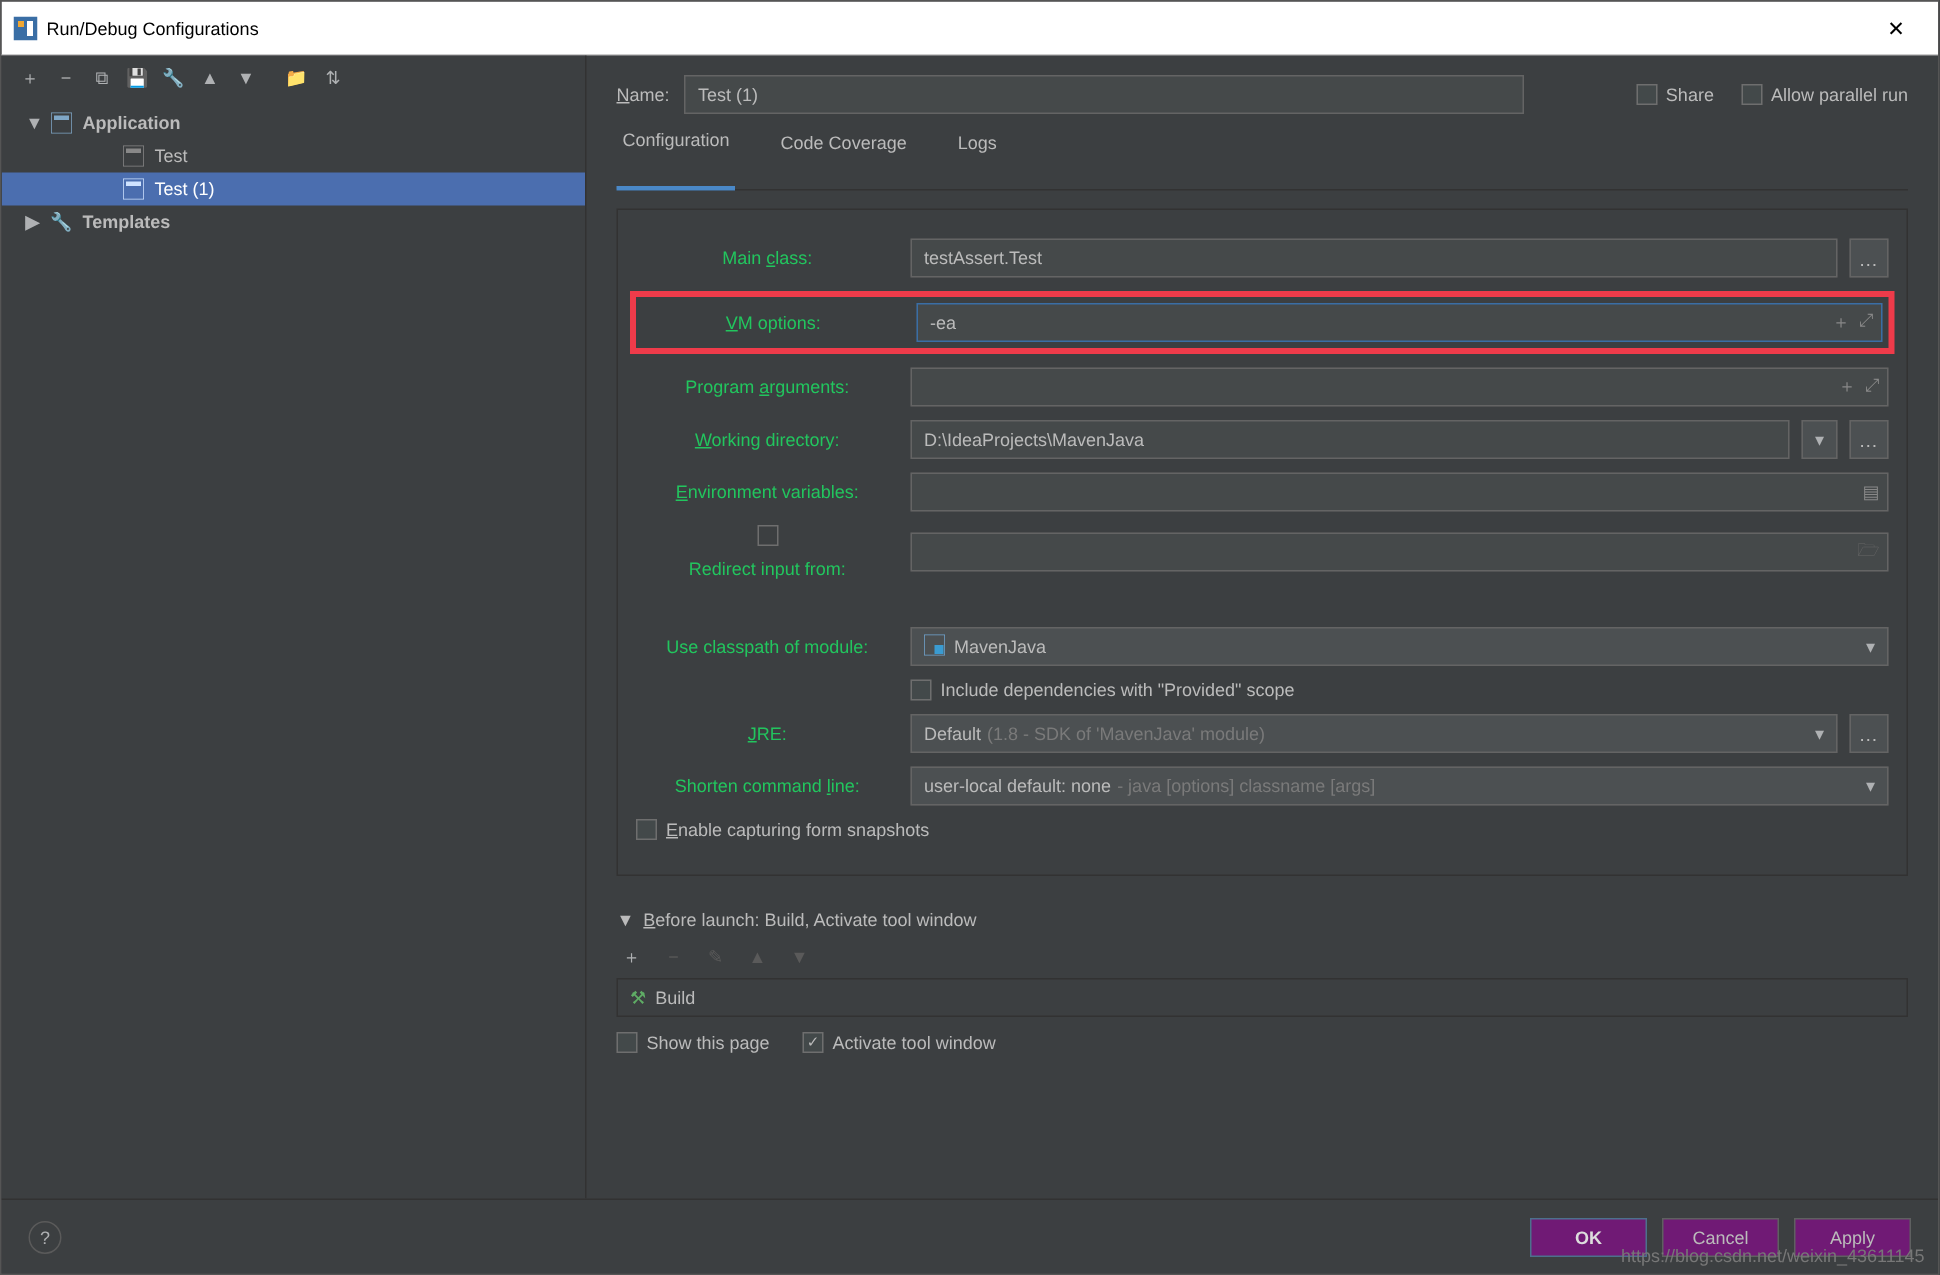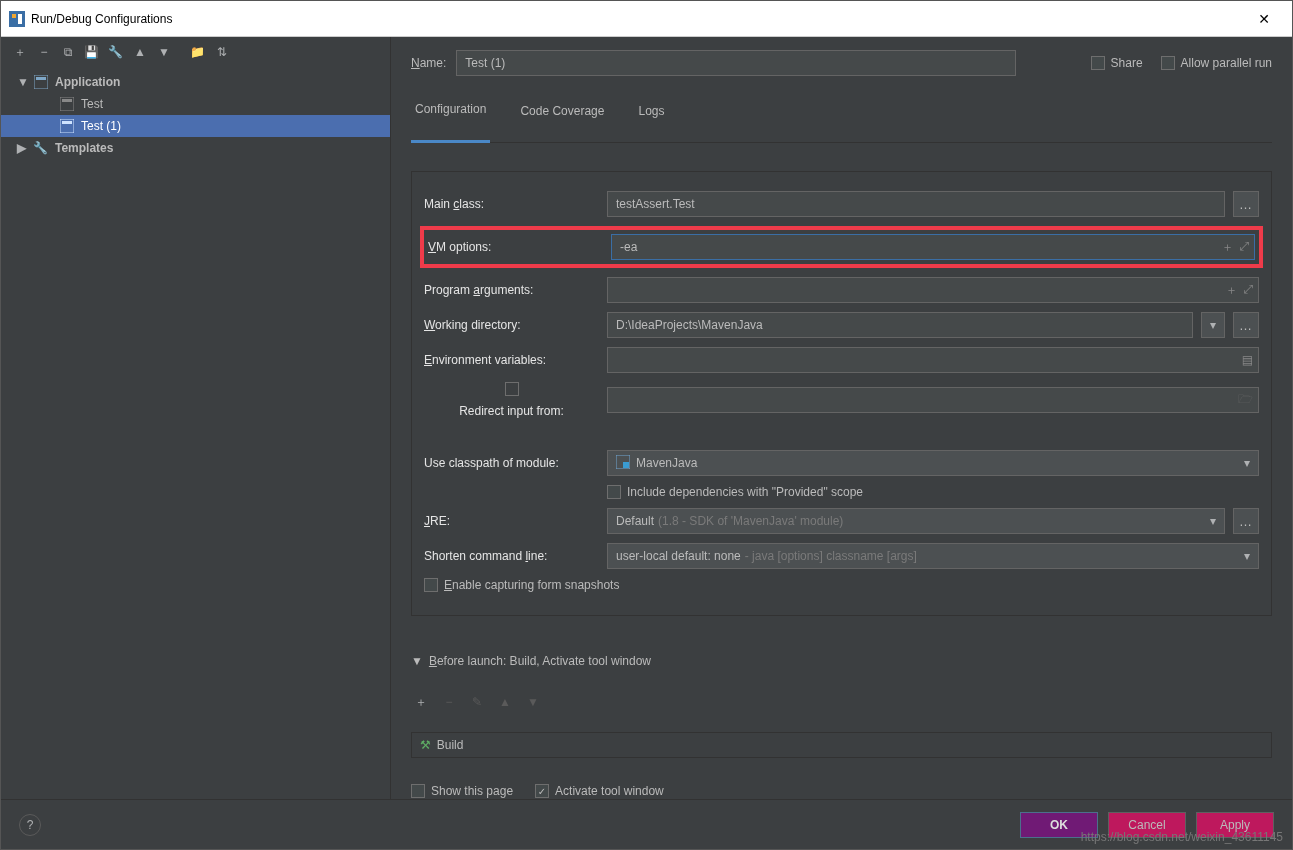--- a/index.html
+++ b/index.html
@@ -10,40 +10,40 @@
   .titlebar .close { width: 40px; text-align: center; font-size: 14px; cursor: pointer; }
   .dialog-body { flex: 1; display: flex; flex-direction: column; background: #3c3f41; }
   .content-row { flex: 1; display: flex; overflow: hidden; }
   .sidebar { width: 390px; background: #3c3f41; display: flex; flex-direction: column; border-right: 1px solid #323232; }
   .toolbar { height: 30px; display: flex; align-items: center; gap: 2px; padding: 0 8px; }
   .toolbar .tb-btn { width: 22px; height: 22px; display: flex; align-items: center; justify-content: center; color: #afb1b3; cursor: pointer; border-radius: 3px; }
   .toolbar .sep { width: 8px; }
   .tree { flex: 1; overflow: auto; padding-top: 4px; }
   .tree-item { height: 22px; display: flex; align-items: center; padding-left: 10px; gap: 6px; cursor: pointer; }
   .tree-item.lvl1 { padding-left: 16px; font-weight: 600; color: #bbb; }
-  .tree-item.lvl2 { padding-left: 58px; }
+  .tree-item.lvl2 { padding-left: 80px; }
   .tree-item.selected { background: #4b6eaf; color: #fff; }
   .tree-item .arrow { width: 10px; color: #afb1b3; }
   .tree-item .ticon { width: 16px; height: 16px; display: flex; align-items: center; justify-content: center; }
-  .main { flex: 1; display: flex; flex-direction: column; padding: 0 20px 0 20px; overflow: auto; gap: 16px; }
+  .main { flex: 1; display: flex; flex-direction: column; padding: 0 20px 0 20px; overflow: auto; }
   .name-row { display: flex; align-items: center; height: 40px; gap: 10px; margin-top: 6px; }
   .name-row label { color: #bbb; }
   .name-row input.name-input { width: 560px; }
   .name-row .spacer { flex: 1; }
   .checkboxes-right { display: flex; gap: 18px; align-items: center; }
   input[type=text], .textish {
     background: #45494a; border: 1px solid #646464; color: #bbb; height: 26px;
     padding: 0 8px; font-size: 12px; outline: none;
   }
   .tabs { display: flex; gap: 26px; border-bottom: 1px solid #323232; margin-top: 10px; height: 34px; align-items: flex-end; }
   .tab { padding: 0 4px 24px 4px; cursor: pointer; color: #bbb; }
   .tab.active { color: #bbb; border-bottom: 3px solid #4a88c7; margin-bottom: -1px; }
   .config-panel { border: 1px solid #323232; margin-top: 12px; padding: 10px 12px 14px 12px; }
   .form-row { display: flex; align-items: center; margin: 9px 0; gap: 8px; }
-  .form-row .lab { width: 175px; color: #e5e5e5; }
+  .form-row .lab { width: 175px; color: #22c55e; text-align: center; }
   .form-row .fieldwrap { flex: 1; display: flex; align-items: center; gap: 8px; position: relative; }
   .form-row .fieldwrap input[type=text], .form-row .fieldwrap .combo { flex: 1; }
   .browse-btn { width: 26px; height: 26px; background: #4c5052; border: 1px solid #646464; color: #bbb; display: flex; align-items: center; justify-content: center; cursor: pointer; font-size: 13px; letter-spacing: 1px; }
   .inline-icons { position: absolute; right: 6px; top: 50%; transform: translateY(-50%); display: flex; gap: 6px; color: #888; font-size: 12px; }
   .inline-icons span { cursor: pointer; }
   .highlight-row { border: 4px solid #ef3b4a; padding: 4px 4px; margin: 6px -4px; }
   .highlight-row .form-row { margin: 0; }
   .highlight-row input[type=text] { border: 1px solid #3a6ea5; background: #45494a; }
   .combo { background: #4c5052; border: 1px solid #646464; height: 26px; display: flex; align-items: center; padding: 0 8px; color: #bbb; position: relative; cursor: pointer; }
   .combo .carrow { position: absolute; right: 8px; color: #afb1b3; }
@@ -55,21 +55,21 @@
   .mini-toolbar { display: flex; gap: 8px; margin-top: 8px; align-items: center; }
   .mini-toolbar .mt { width: 20px; height: 20px; display: flex; align-items: center; justify-content: center; color: #afb1b3; cursor: pointer; }
   .mini-toolbar .mt.disabled { color: #5a5a5a; cursor: default; }
   .build-list { background: #3c3f41; border: 1px solid #323232; margin-top: 4px; }
   .build-item { height: 24px; display: flex; align-items: center; gap: 6px; padding: 0 8px; }
   .hammer { color: #5fad65; }
   .bottom-options { display: flex; gap: 22px; margin-top: 10px; }
   .footer { height: 50px; display: flex; align-items: center; padding: 0 18px; gap: 10px; border-top: 1px solid #323232; }
   .footer .help { width: 22px; height: 22px; border: 1px solid #5a5a5a; border-radius: 50%; display: flex; align-items: center; justify-content: center; cursor: pointer; color: #afb1b3; }
   .footer .spacer { flex: 1; }
-  .btn { min-width: 78px; height: 26px; background: #be185d; border: 1px solid #5e6060; color: #bbb; display: flex; align-items: center; justify-content: center; cursor: pointer; padding: 0 14px; }
+  .btn { min-width: 78px; height: 26px; background: #701a75; border: 1px solid #5e6060; color: #bbb; display: flex; align-items: center; justify-content: center; cursor: pointer; padding: 0 14px; }
   .btn.primary { background: #701a75; border-color: #4c708c; color: #ddd; font-weight: bold; }
   .watermark { position: absolute; right: 10px; bottom: 6px; color: #777; font-size: 12px; pointer-events: none; }
   .app-icon svg { display:block; }
   .u { text-decoration: underline; }
 </style>
 </head>
 <body>
 
 <div class="titlebar">
   <span class="app-icon">

